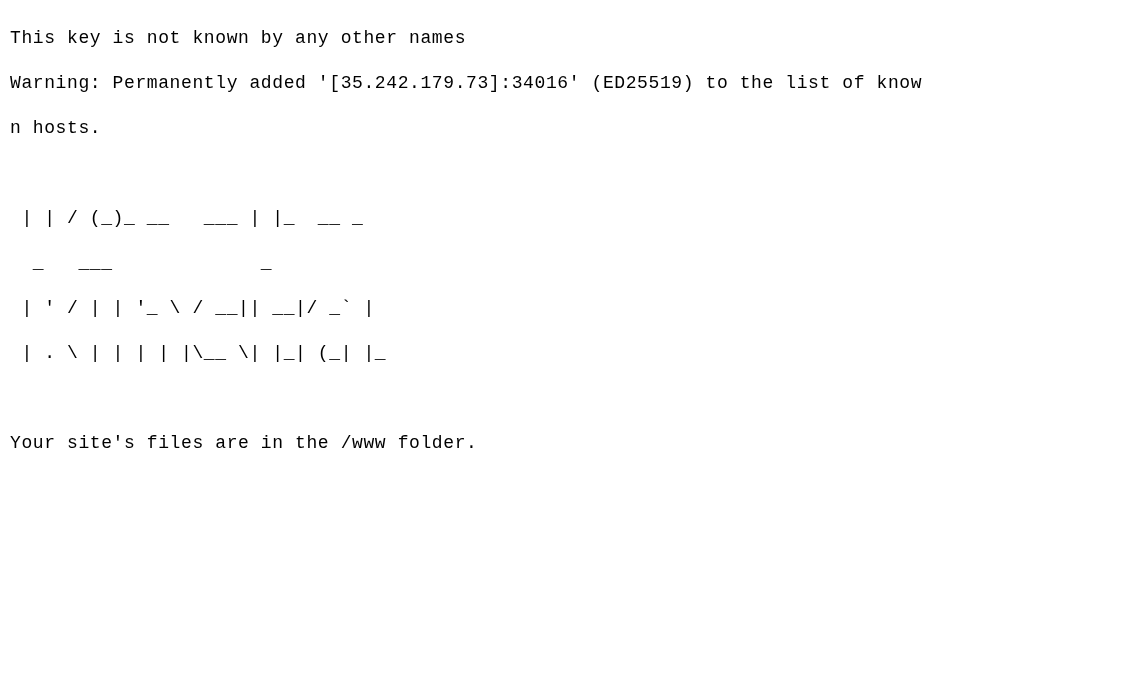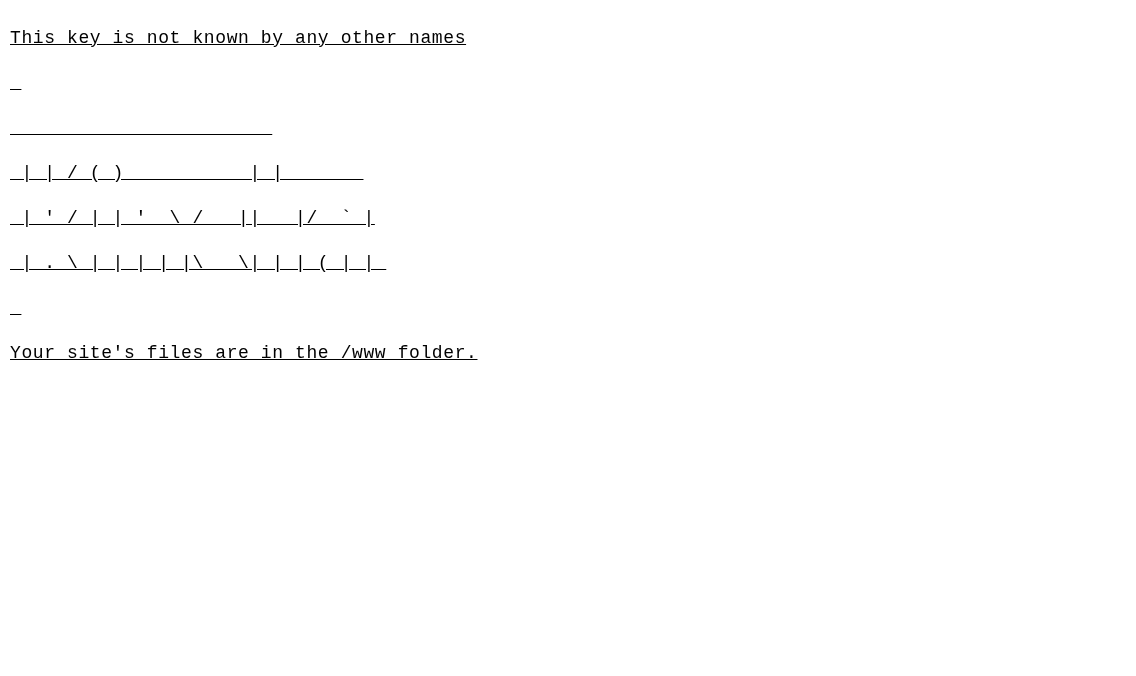--- a/index.html
+++ b/index.html
@@ -12,21 +12,21 @@
     line-height: 1.25;
     letter-spacing: 0.6px;
     width: 1136px;
     height: 676px;
     overflow: hidden;
   }
   .terminal {
     padding: 4px 10px 4px 10px;
     white-space: pre;
   }
-  .line { white-space: pre; text-decoration: underline; }
+  .line { white-space: pre; }
   .blur-user {
     display: inline-block;
     width: 190px;
     height: 18px;
     vertical-align: -3px;
     background:
       repeating-linear-gradient(
         90deg,
         #cfcfcf 0 8px,
         #9a9a9a 8px 16px
@@ -34,23 +34,25 @@
     filter: blur(2px) contrast(1.1);
     border-radius: 2px;
   }
   .close-bracket-r { float:right; color:#000; }
 </style>
 </head>
 <body>
 
 <div class="terminal">
 <div class="line">This key is not known by any other names</div>
+<div class="line">Warning: Permanently added '[35.242.179.73]:34016' (ED25519) to the list of know</div>
+<div class="line">n hosts.</div>
 <div class="line"> </div>
+<div class="line"> | | / (_)_ __   ___ | |_  __ _</div>
 <div class="line">  _   ___             _</div>
-<div class="line"> | | / (_)_ __   ___ | |_  __ _</div>
 <div class="line"> | ' / | | '_ \ / __|| __|/ _` |</div>
 <div class="line"> | . \ | | | | |\__ \| |_| (_| |_</div>
 <div class="line"> </div>
 <div class="line">Your site's files are in the /www folder.</div>
 
 
 
 
 
 

